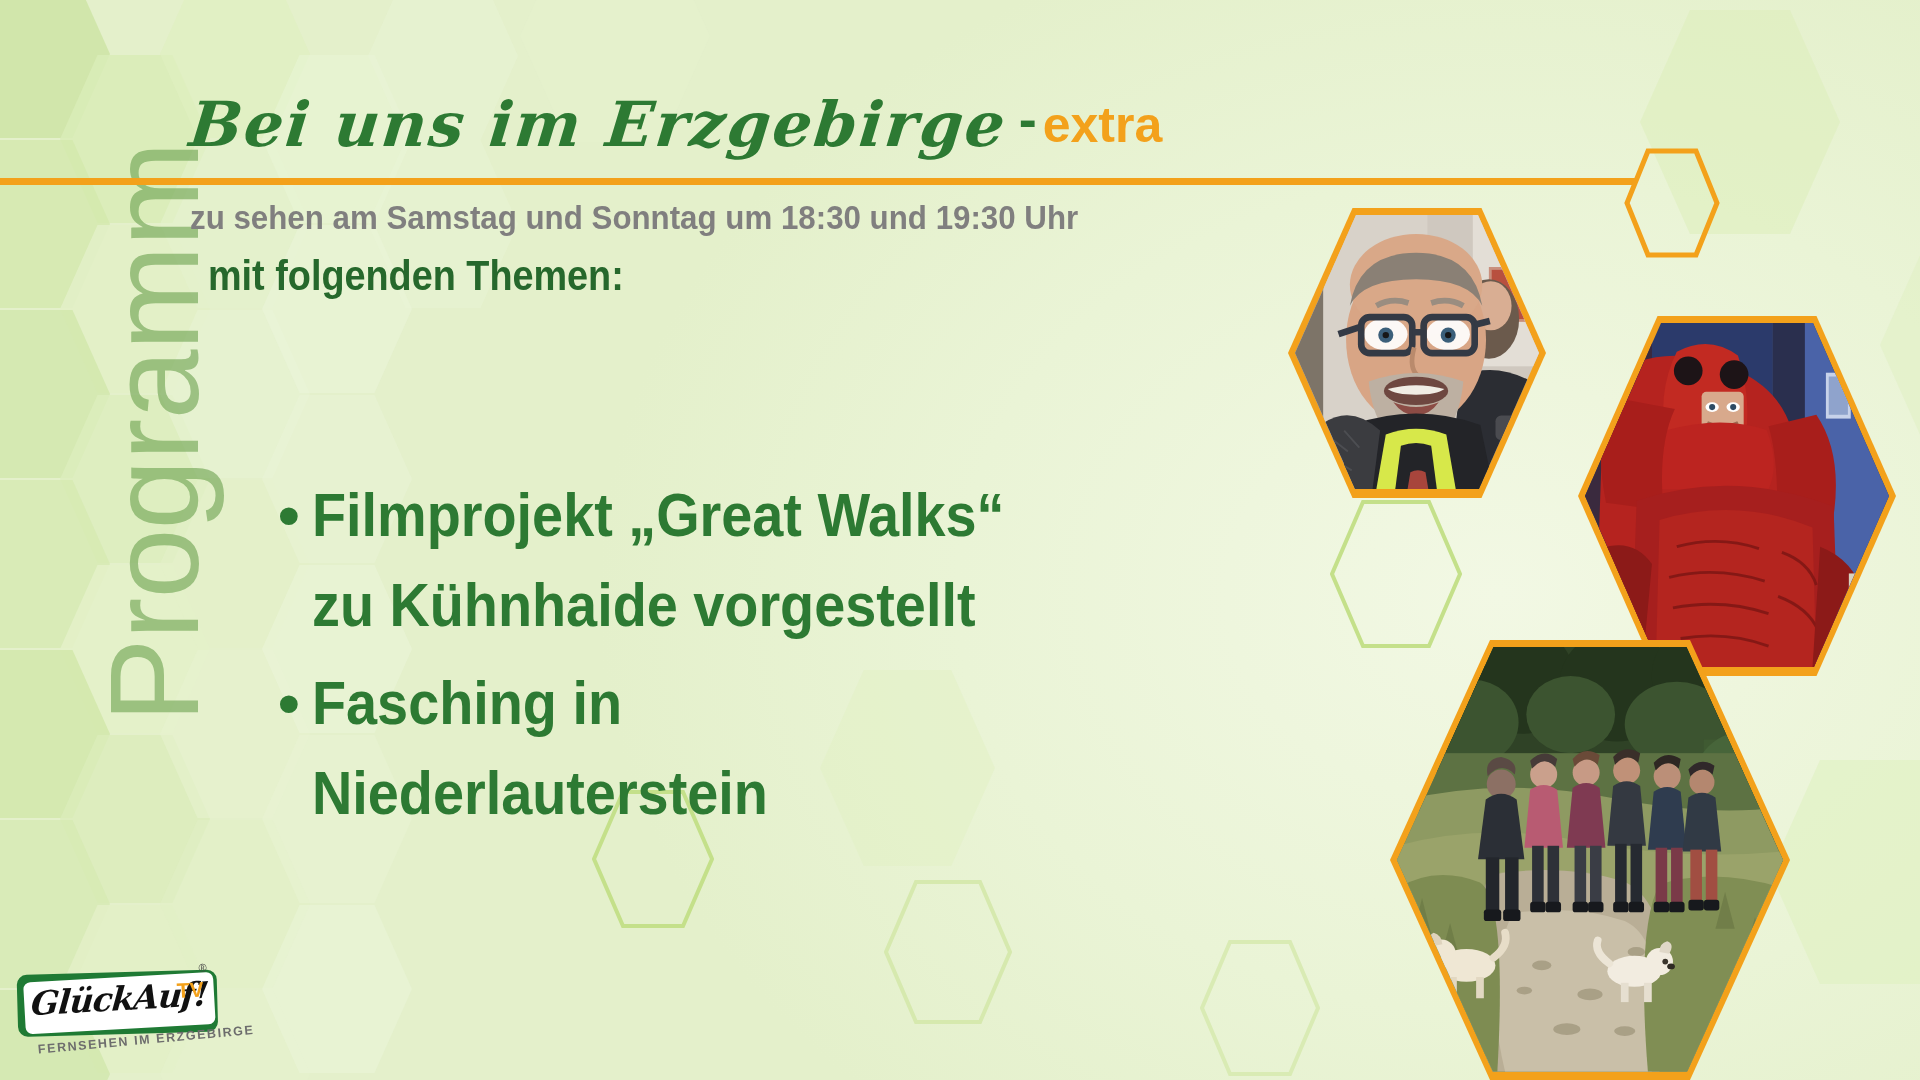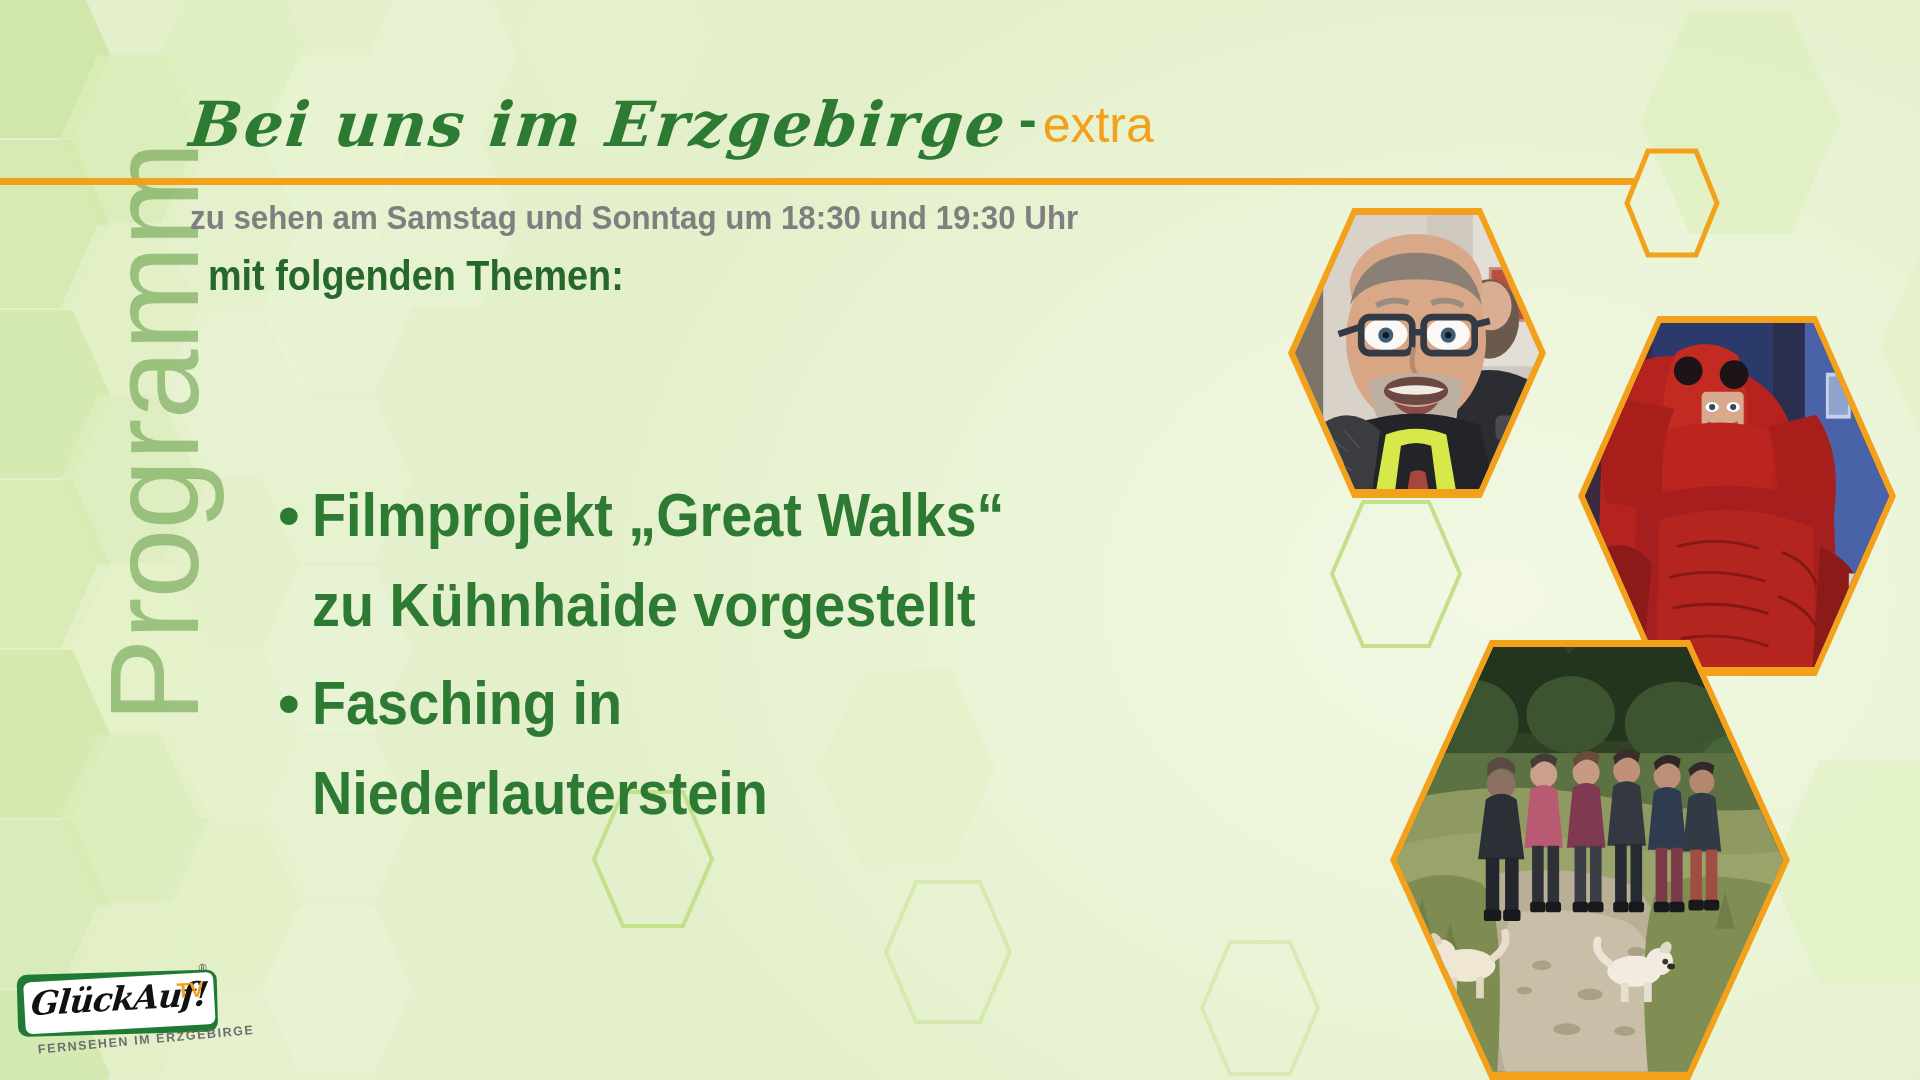--- a/index.html
+++ b/index.html
@@ -43,21 +43,21 @@
     letter-spacing:2px;
     transform:skewX(-6deg); display:inline-block;
   }
   #headline .dash{
     font-family:"Liberation Sans", sans-serif;
     font-size:54px; font-weight:700; color:#2d7a33;
     display:inline-block; vertical-align:8px; margin:0 6px 0 12px;
   }
   #headline .extra{
     font-family:"Liberation Sans", sans-serif;
-    font-size:50px; font-weight:400; color:#f3a11b;
+    font-size:50px; font-weight:700; color:#f3a11b;
     display:inline-block; vertical-align:4px;
     letter-spacing:0px;
   }
   #rule{
     position:absolute; left:0px; top:178px; width:1636px; height:7px;
     background:#f3a11b;
   }
   #rule-hex{position:absolute; left:1624px; top:148px;}
 
   

